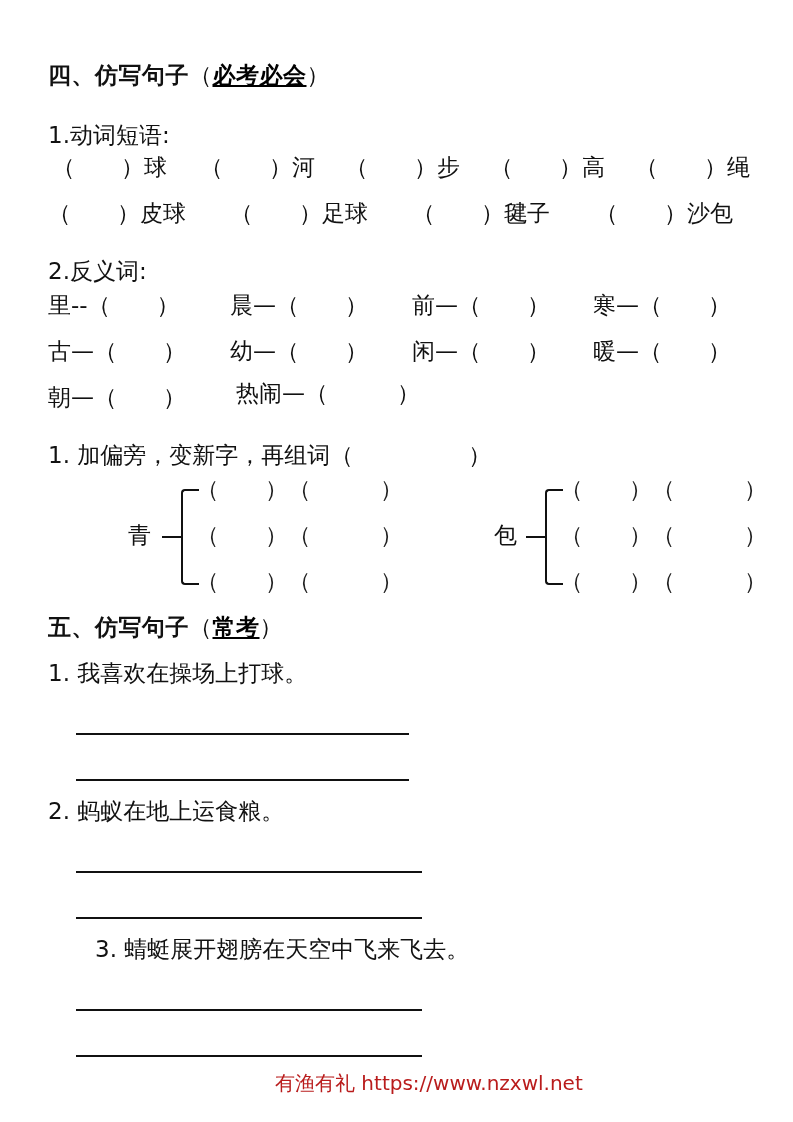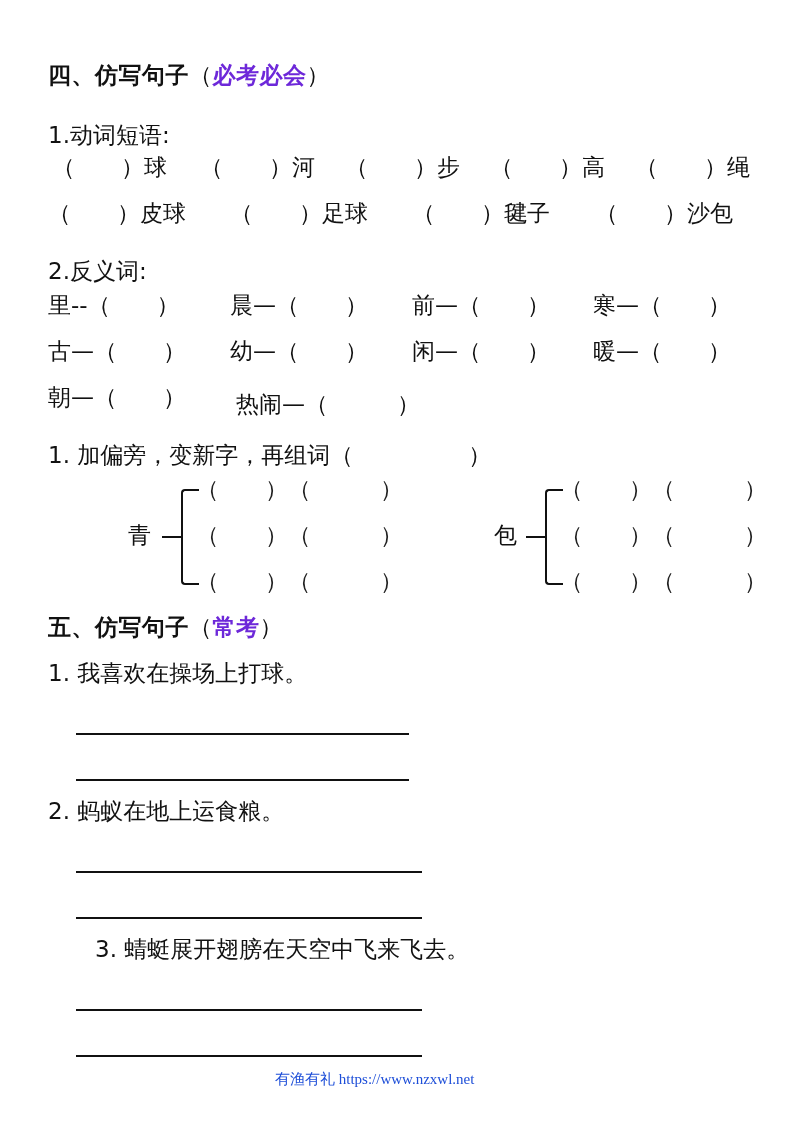--- a/index.html
+++ b/index.html
@@ -3,28 +3,28 @@
   <meta charset="utf-8">
   <style>
     html, body { margin: 0; padding: 0; background: #ffffff; }
     body {
       width: 793px; height: 1122px; position: relative; overflow: hidden;
       font-family: "DejaVu Sans", "Liberation Sans", sans-serif;
       color: #111111;
     }
     .abs { position: absolute; white-space: nowrap; }
     .h { font-size: 23px; font-weight: bold; letter-spacing: 0.5px; }
-    .red { color: #6d28d9; }
+    .red { color: #000000; text-decoration: underline; }
     .t { font-size: 23px; }
     .sub { font-size: 23px; margin-top: 12px; }
     .paren { font-size: 23px; color: #222; }
     .line { position: absolute; height: 2px; background: #111; }
     .brace { position: absolute; border: 2px solid #111; border-right: none; border-radius: 4px 0 0 4px; }
     .tick { position: absolute; height: 2px; background: #111; }
-    .footer { font-size: 15px; color: #1d4ed8; font-family: Liberation Serif, serif; }
+    .footer { font-size: 20px; color: #b91c1c; }
   </style>
 </head>
 <body>
 
 <div class="abs h" style="left:48px; top:60px;">
   <span>四、仿写句子</span><span style="font-weight:normal;">（</span><span class="red">必考必会</span><span style="font-weight:normal;">）</span>
 </div>
 
 <div class="abs sub" style="left:48px; top:108px;">1.动词短语:</div>
 
@@ -45,21 +45,21 @@
 <div class="abs t" style="left:230px; top:290px;">晨—（　　）</div>
 <div class="abs t" style="left:412px; top:290px;">前—（　　）</div>
 <div class="abs t" style="left:593px; top:290px;">寒—（　　）</div>
 
 <div class="abs t" style="left:48px; top:336px;">古—（　　）</div>
 <div class="abs t" style="left:230px; top:336px;">幼—（　　）</div>
 <div class="abs t" style="left:412px; top:336px;">闲—（　　）</div>
 <div class="abs t" style="left:593px; top:336px;">暖—（　　）</div>
 
 <div class="abs t" style="left:48px; top:382px;">朝—（　　）</div>
-<div class="abs t" style="left:236px; top:389px;">热闹—（　　　）</div>
+<div class="abs t" style="left:236px; top:378px;">热闹—（　　　）</div>
 
 <div class="abs sub" style="left:48px; top:428px;">1. 加偏旁，变新字，再组词（　　　　　）</div>
 
 <div class="abs t" style="left:128px; top:520px;">青</div>
 <div class="tick" style="left:162px; top:536px; width:20px;"></div>
 <div class="brace" style="left:181px; top:489px; width:16px; height:92px;"></div>
 <div class="abs paren" style="left:196px; top:474px;">（　　）（　　　）</div>
 <div class="abs paren" style="left:196px; top:520px;">（　　）（　　　）</div>
 <div class="abs paren" style="left:196px; top:566px;">（　　）（　　　）</div>
 

